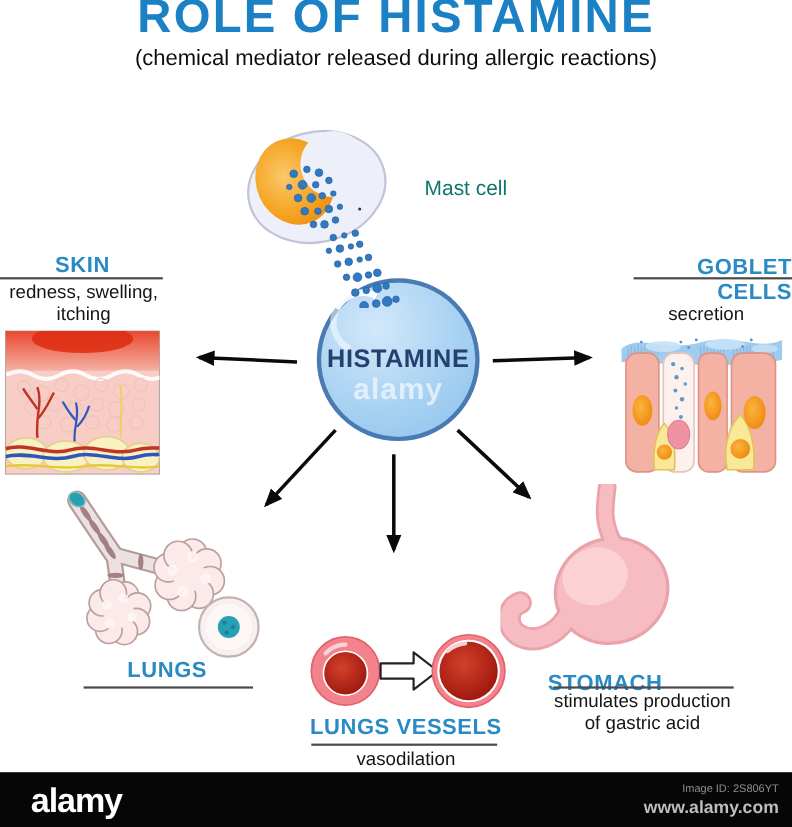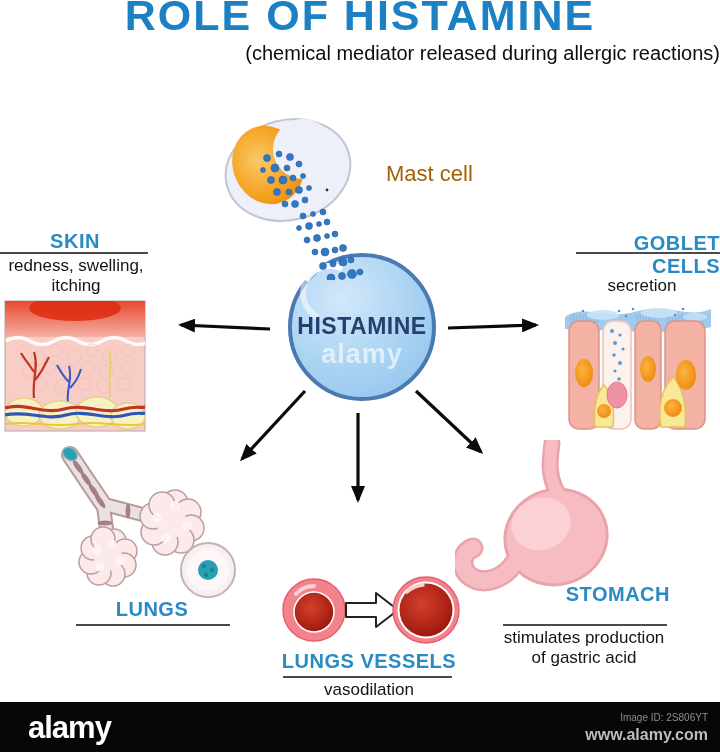--- a/index.html
+++ b/index.html
@@ -2,23 +2,23 @@
 <html><head>
 <meta charset="utf-8">
 <style>
   html,body{margin:0;padding:0;background:#ffffff;}
   #stage{position:relative;width:720px;height:752px;background:#ffffff;overflow:hidden;
          font-family:"Liberation Sans",sans-serif;}
   .abs{position:absolute;}
   
   #title{left:0;top:-9px;width:720px;text-align:center;font-size:43px;font-weight:bold;
          letter-spacing:2px;color:#1b80c4;white-space:nowrap;}
-  #subtitle{left:0;top:42px;width:720px;text-align:right;font-size:20px;color:#0d0d0d;}
+  #subtitle{left:0;top:42px;width:720px;text-align:center;font-size:20px;color:#0d0d0d;}
   
-  #mastLabel{left:386px;top:161px;font-size:22px;color:#a16207;}
+  #mastLabel{left:386px;top:161px;font-size:19px;color:#0f766e;}
   #histCircle{left:288px;top:253px;width:140px;height:140px;border-radius:50%;
               border:4px solid #4a7ab2;
               background:radial-gradient(circle at 36% 30%, #d3e8fa 0%, #a8d2f2 55%, #8cbfec 100%);}
   #histCircle::before{content:"";position:absolute;left:8px;top:6px;width:48px;height:48px;
               border-radius:50%;border:6px solid transparent;
               border-top-color:rgba(255,255,255,.95);border-left-color:rgba(255,255,255,.5);
               transform:rotate(-18deg);}
   #histText{left:0;top:56px;width:140px;text-align:center;font-size:23px;font-weight:bold;
             color:#253f6e;letter-spacing:0.5px;}
   #histWatermark{left:0;top:82px;width:140px;text-align:center;font-size:27px;font-weight:bold;
@@ -351,21 +351,21 @@
 
     <path d="M60,122 C50,138 30,146 16,137 C4,129 6,112 18,108" stroke="#eba3ab" stroke-width="21" stroke-linecap="round" fill="none"></path>
     <path d="M97,3 C95,20 93,32 100,48 C103,55 108,60 114,66" stroke="#eba3ab" stroke-width="17" stroke-linecap="round" fill="none"></path>
     <ellipse cx="101" cy="97" rx="53" ry="49" transform="rotate(-18 101 97)" fill="#eba3ab"></ellipse>
 
     <path d="M60,122 C50,138 30,146 16,137 C4,129 6,112 18,108" stroke="#f7bcc1" stroke-width="16" stroke-linecap="round" fill="none"></path>
     <path d="M97,3 C95,20 93,32 100,48 C103,55 108,60 114,66" stroke="#f7bcc1" stroke-width="12" stroke-linecap="round" fill="none"></path>
     <ellipse cx="101" cy="97" rx="50" ry="46" transform="rotate(-18 101 97)" fill="#f7bcc1"></ellipse>
     <ellipse cx="86" cy="84" rx="30" ry="26" transform="rotate(-18 86 84)" fill="#fbd6d9" opacity="0.8"></ellipse>
   </svg>
-  <div class="abs" style="left:498px;top:583px;width:172px;text-align:right">
+  <div class="abs" style="left:498px;top:610px;width:172px;text-align:left">
     <div class="sec-head">STOMACH</div>
   </div>
   <div class="abs sec-line" style="left:503px;top:624px;width:164px"></div>
   <div class="abs sec-desc" style="left:498px;top:628px;width:172px">
     <span>stimulates production</span><br>
     <span>of gastric acid</span>
   </div>
 
   <div class="abs" id="footer">
     <div class="abs" id="footerLogo">alamy</div>

